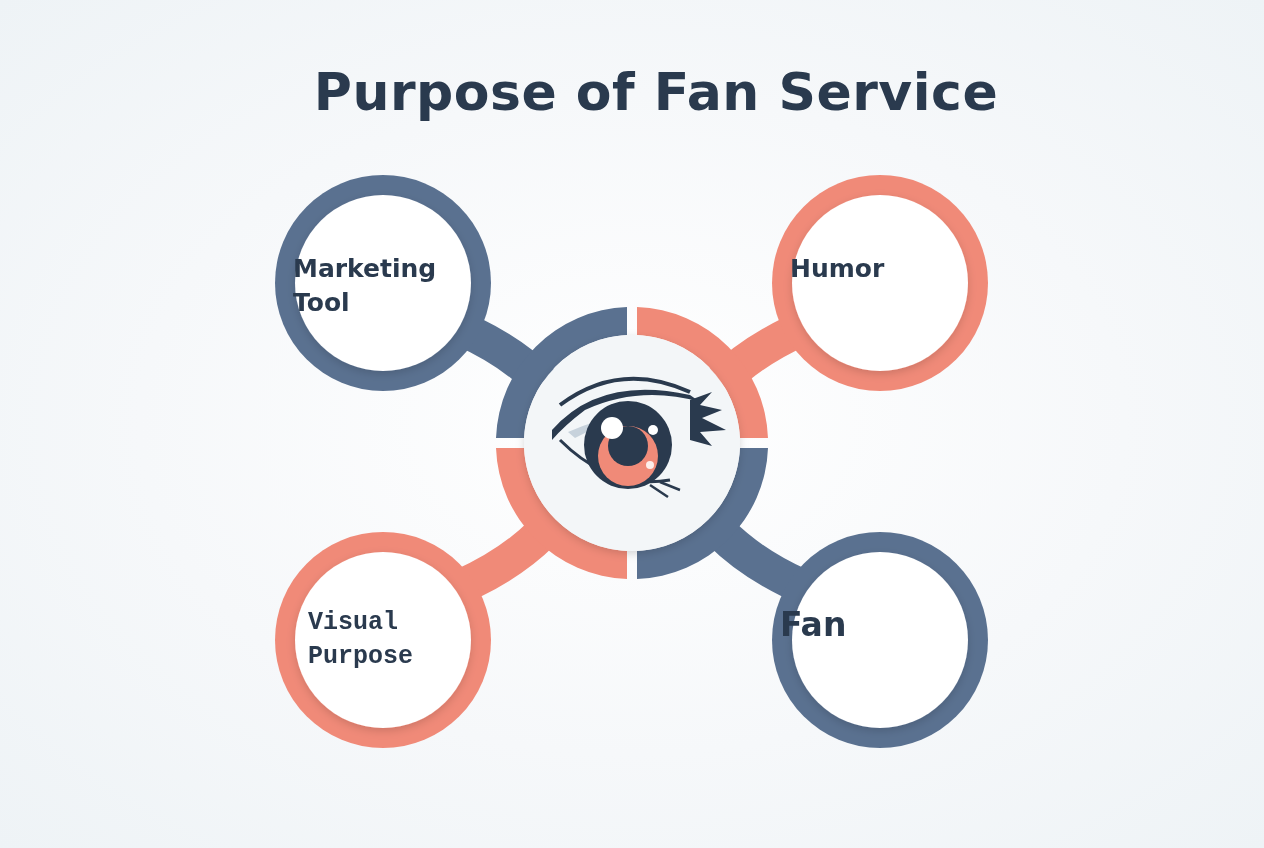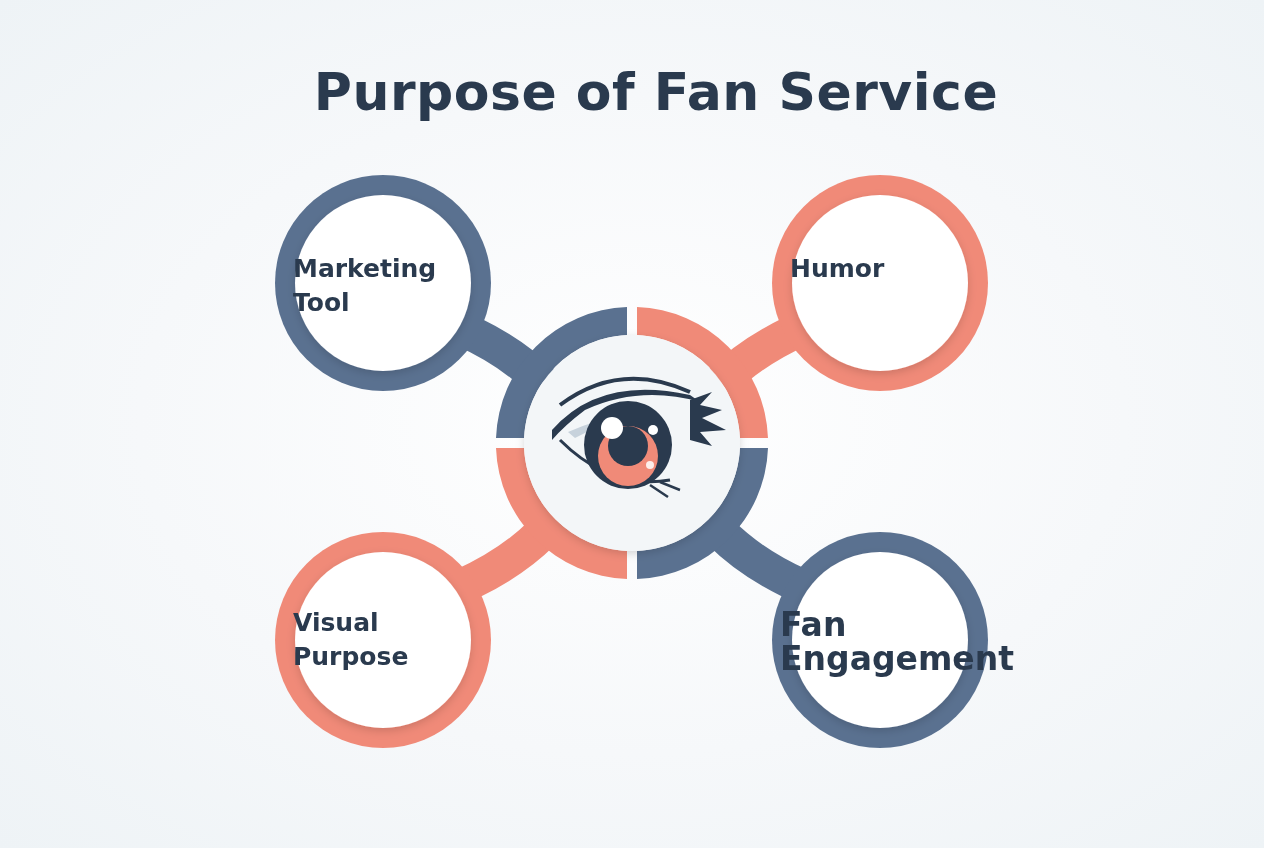--- a/index.html
+++ b/index.html
@@ -78,20 +78,19 @@
   </g>
 </svg>
 
 <div class="label" style="left:293px;top:252px;">
   <div>Marketing</div>
   <div>Tool</div>
 </div>
 <div class="label" style="left:790px;top:252px;">
   <div>Humor</div>
 </div>
-<div class="label" style="left:293px;top:606px;">
+<div class="label" style="left:308px;top:606px;font-family:Liberation Mono, monospace;">
   <div>Visual</div>
   <div>Purpose</div>
 </div>
 <div class="label" style="left:780px;top:608px;width:200px;font-size:33px;">
   <div>Fan</div>
-  <div>Engagement</div>
 </div>
 
 </body></html>

